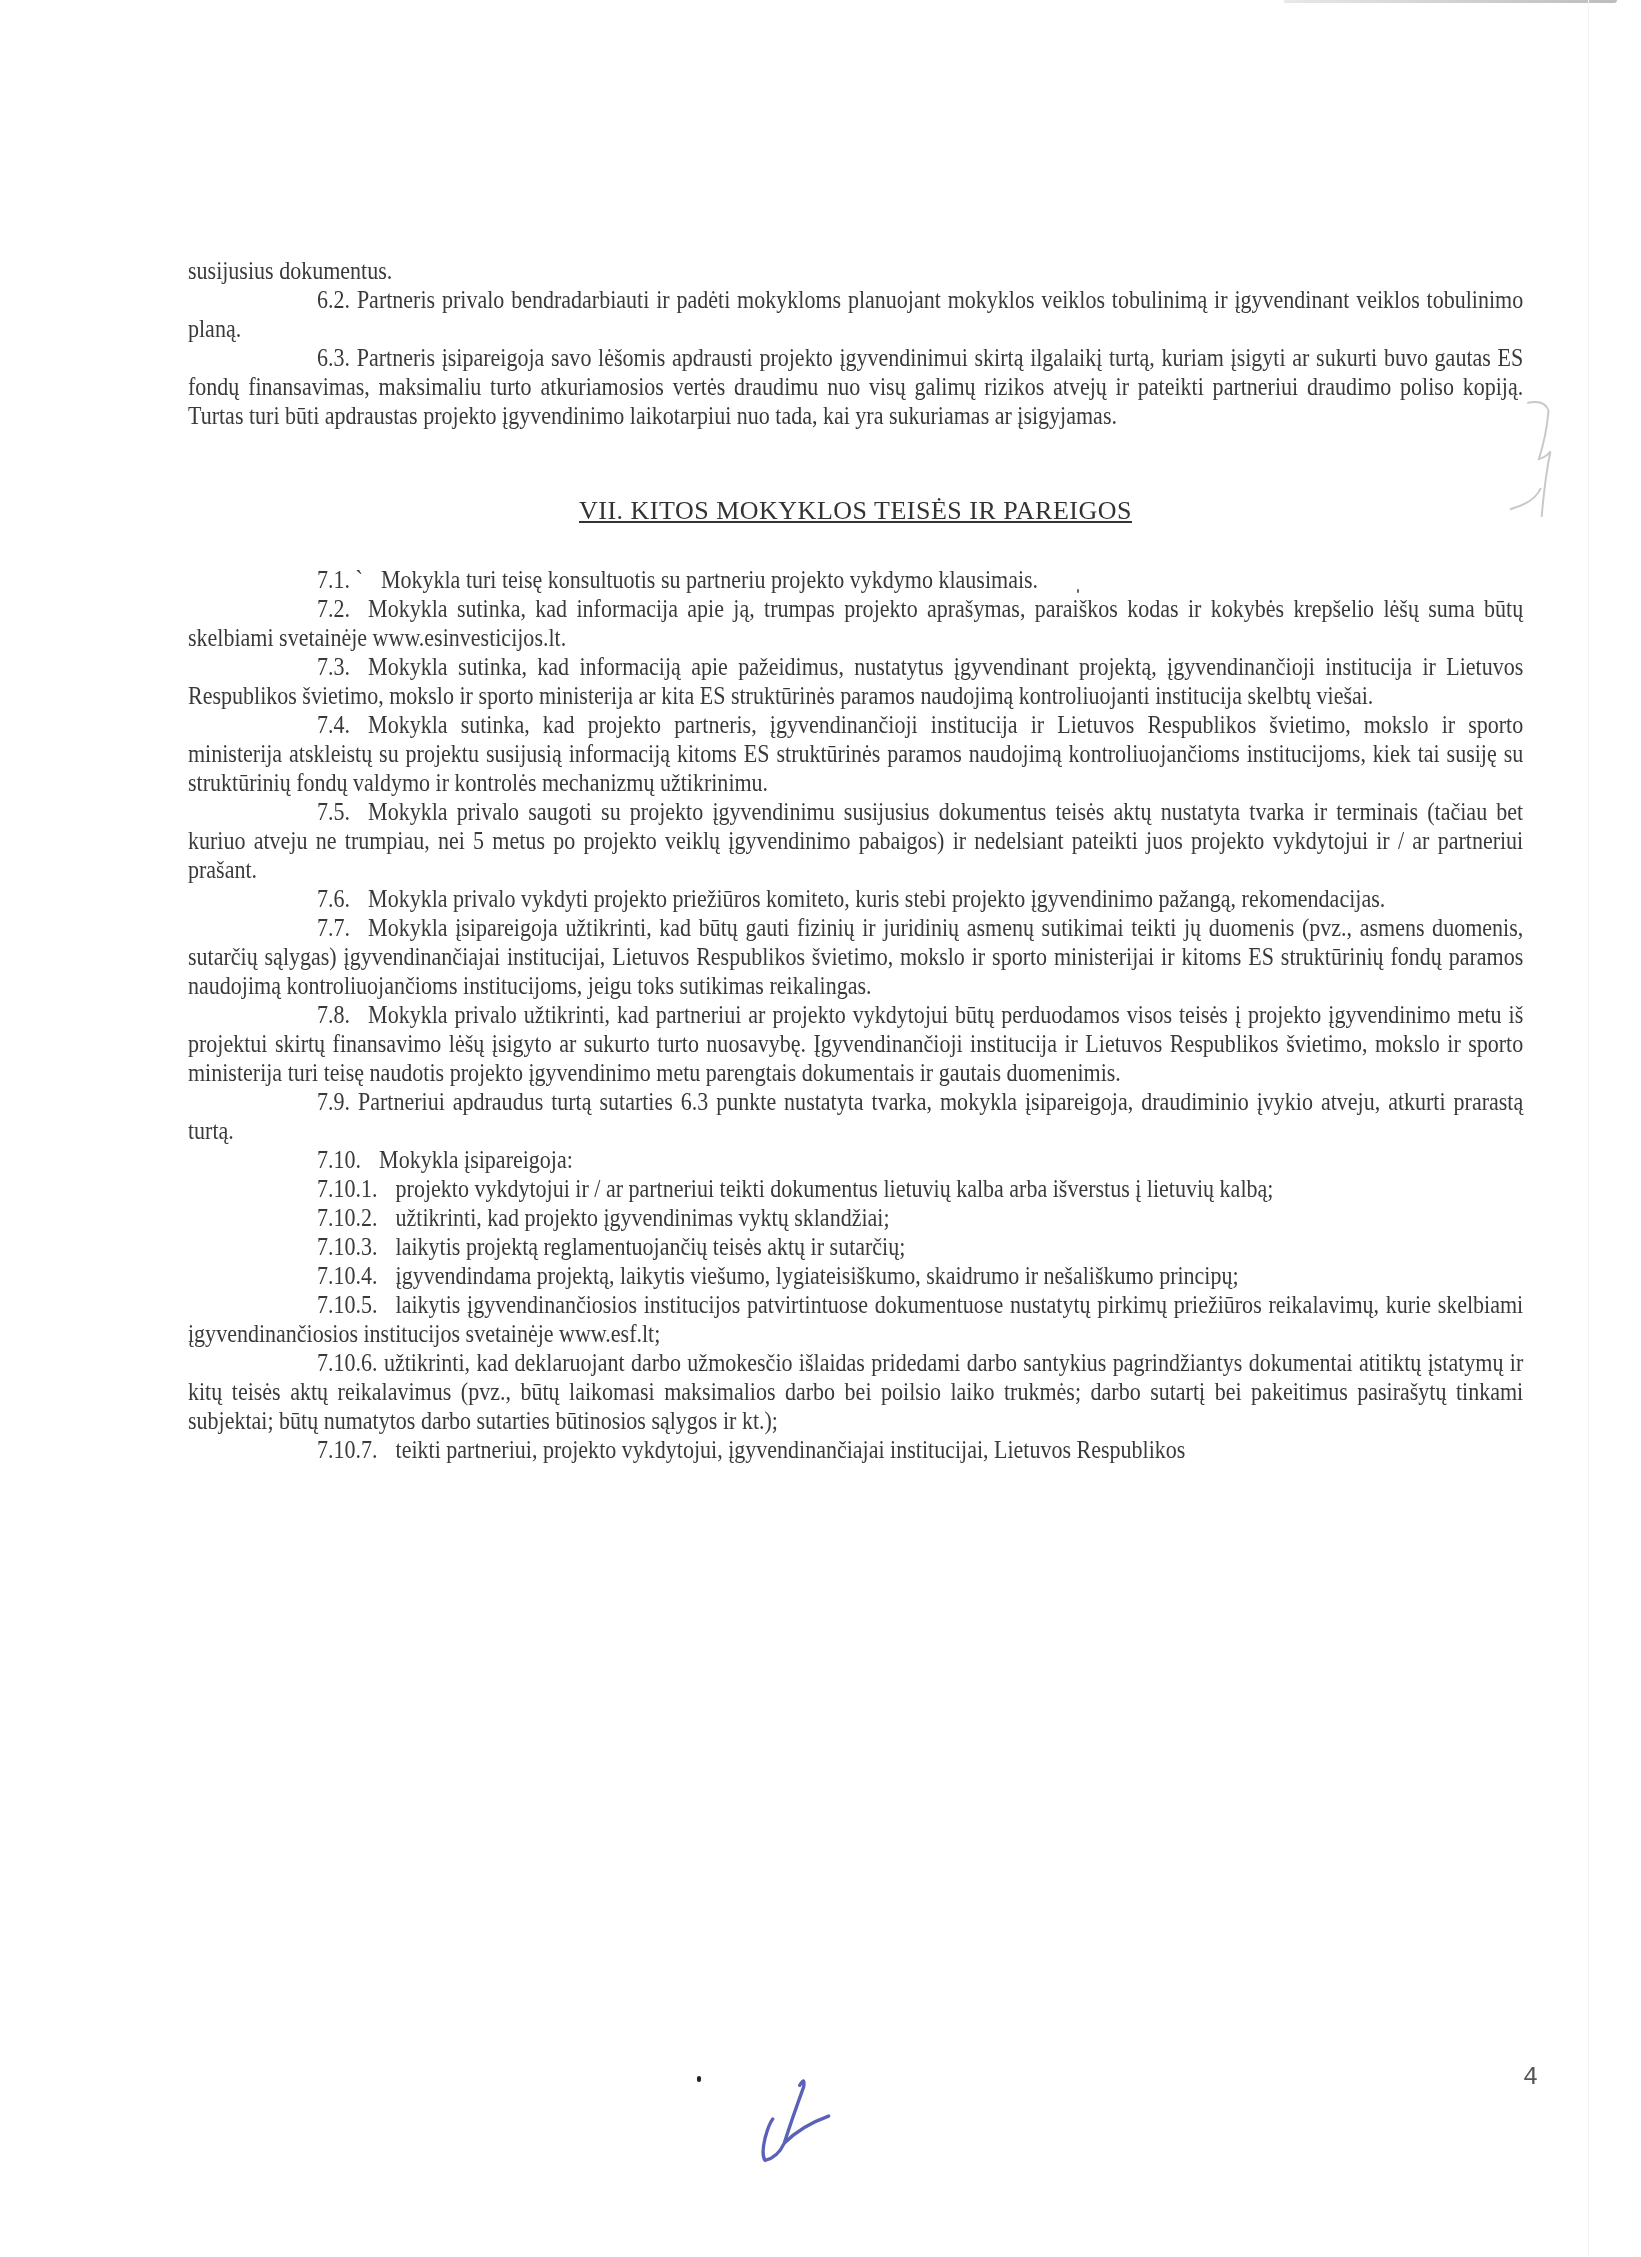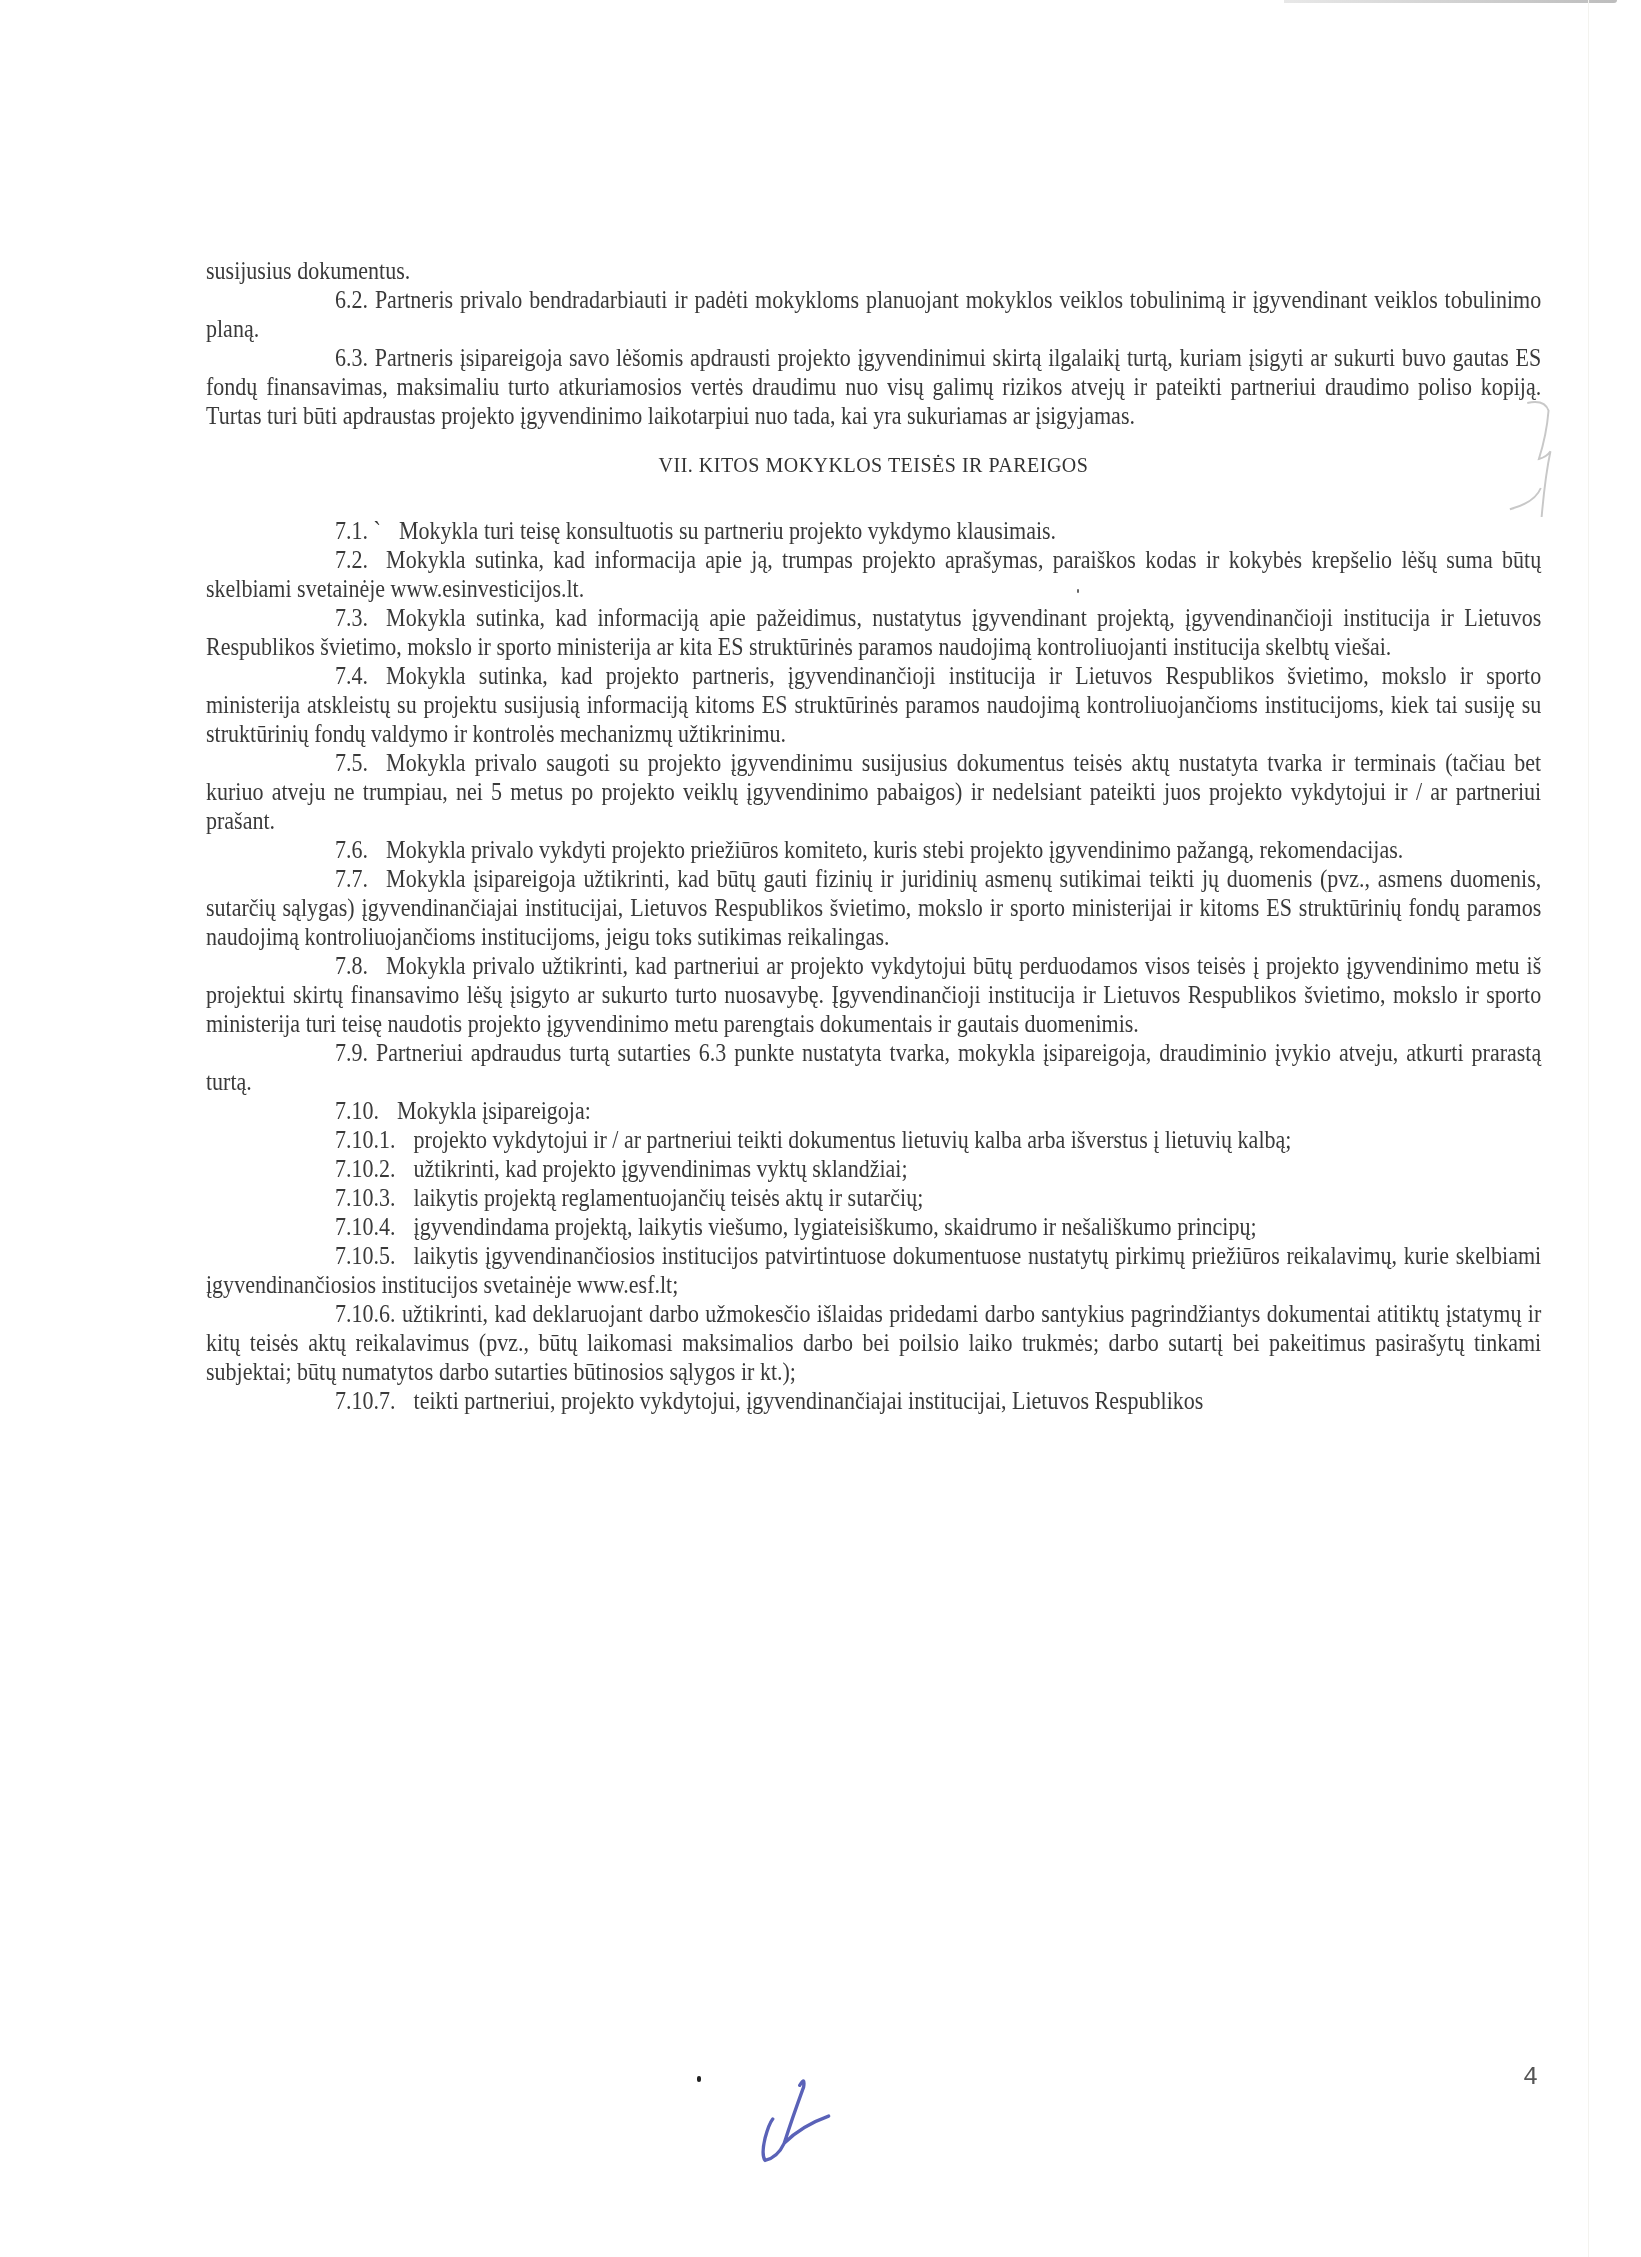--- a/index.html
+++ b/index.html
@@ -11,30 +11,30 @@
   .topline {
     position: absolute; left: 1284px; top: 0; width: 333px; height: 2.9px;
     background: linear-gradient(to right, #e8e8e8, #bdbdbd);
     border-bottom-right-radius: 7.7px;
   }
   .rightedge {
     position: absolute; left: 1588px; top: 0; width: 1px; height: 2257px;
     background: #f3f3ef;
   }
   .page {
-    position: absolute; left: 206px; top: 256px; width: 1335px;
+    position: absolute; left: 188px; top: 256px; width: 1335px;
   }
   .p {
     font-size: 25.6px; line-height: 29px; text-align: justify;
     margin: 0; transform: scaleX(0.86); transform-origin: left top; width: 116.3%;
   }
   .indent { text-indent: 75px; }
   .heading {
-    text-align: center; font-size: 20px; letter-spacing: 0.5px;
-    margin: 24px 0 39px 0; color: #333;
+    text-align: center; font-size: 26px; letter-spacing: 0.5px;
+    margin: 66px 0 39px 0; color: #333; text-decoration: underline;
   }
   .num { display: inline-block; min-width: 0; }
   .gap { display: inline-block; width: 21px; }
   .pageno {
     position: absolute; left: 1523px; top: 2063px; font-size: 25px; color: #555;
     font-family: "Liberation Mono", "DejaVu Sans Mono", monospace;
   }
   .sig { position: absolute; left: 734px; top: 2066px; }
   .bracket { position: absolute; left: 1506px; top: 343px; }
   .dot { position: absolute; width: 3.9px; height: 5.8px; background: #222; border-radius: 1.9px; }

